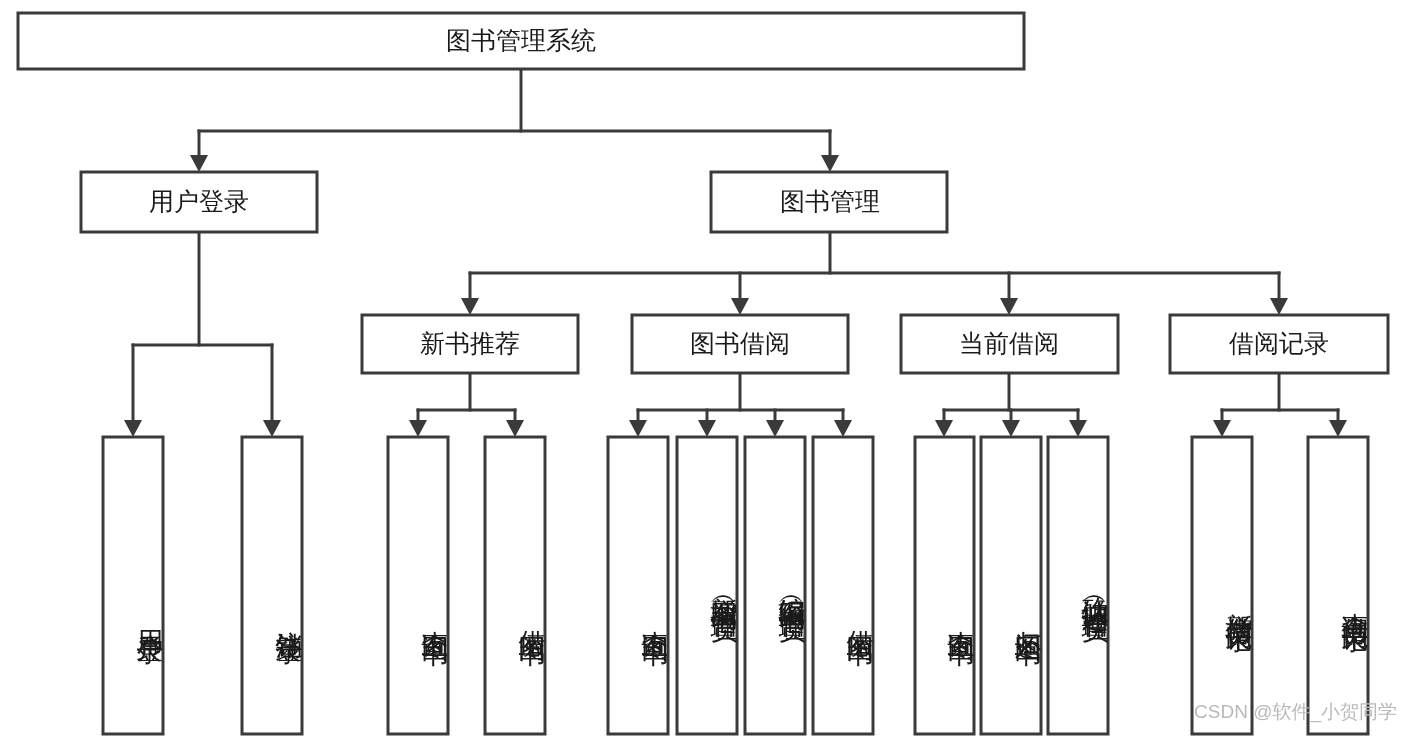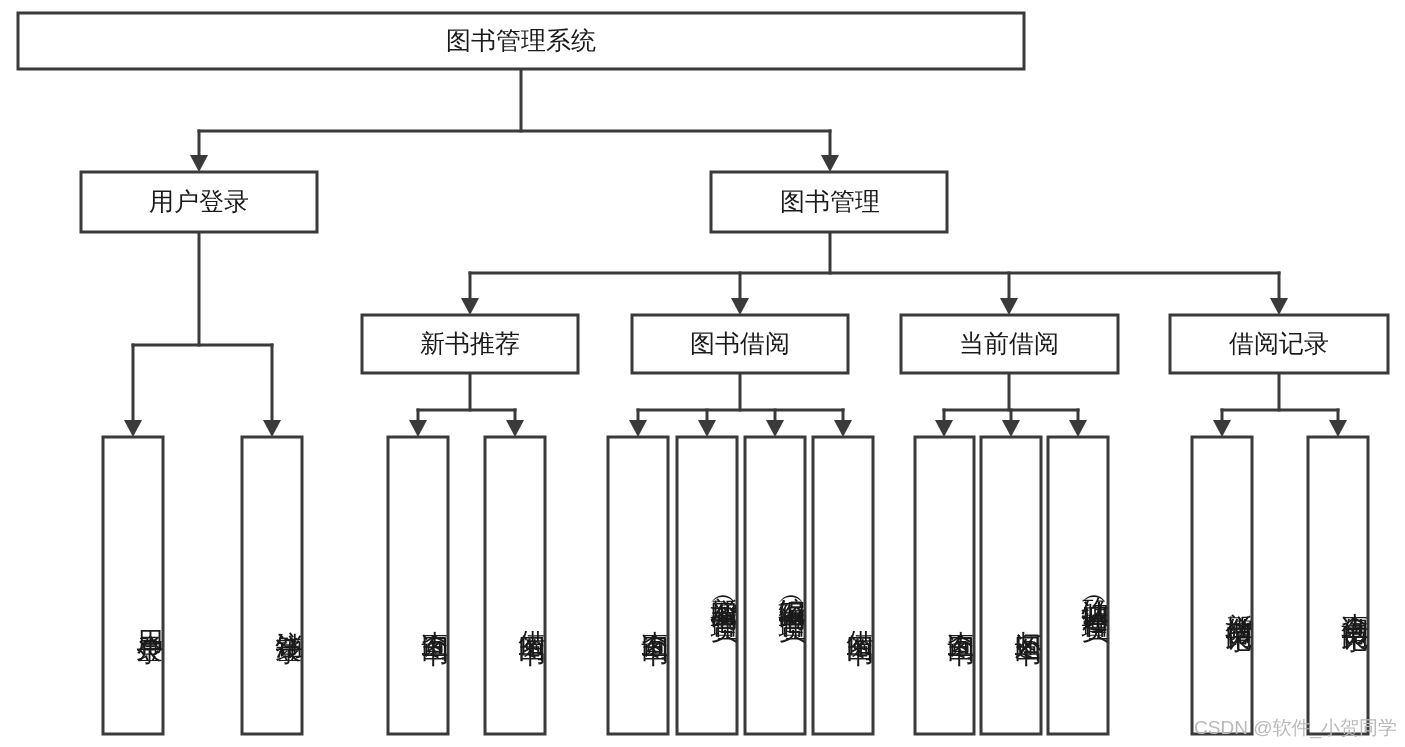--- a/index.html
+++ b/index.html
@@ -60,21 +60,21 @@
     display: flex;
     align-items: flex-start;
     justify-content: center;
     white-space: nowrap;
     pointer-events: none;
     user-select: none;
   }
   .watermark {
     position: absolute;
     right: 8px;
-    bottom: 6px;
+    bottom: 22px;
     font-family: "Liberation Sans", "DejaVu Sans", sans-serif;
     font-size: 19px;
     color: #b9b9b9;
     white-space: nowrap;
     user-select: none;
     padding-left: 24px;
   }
 </style>
 </head>
 <body>

